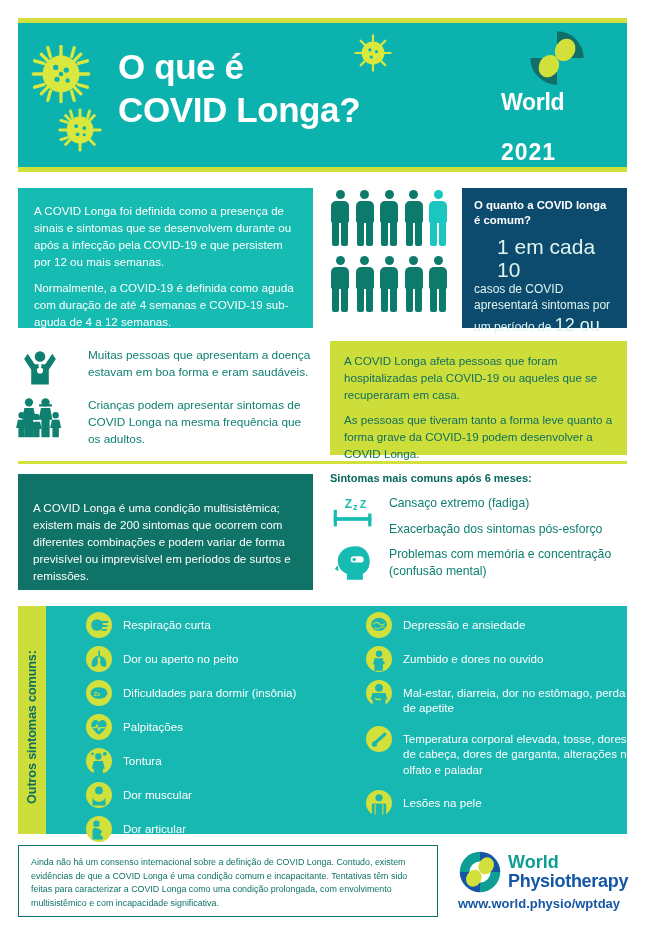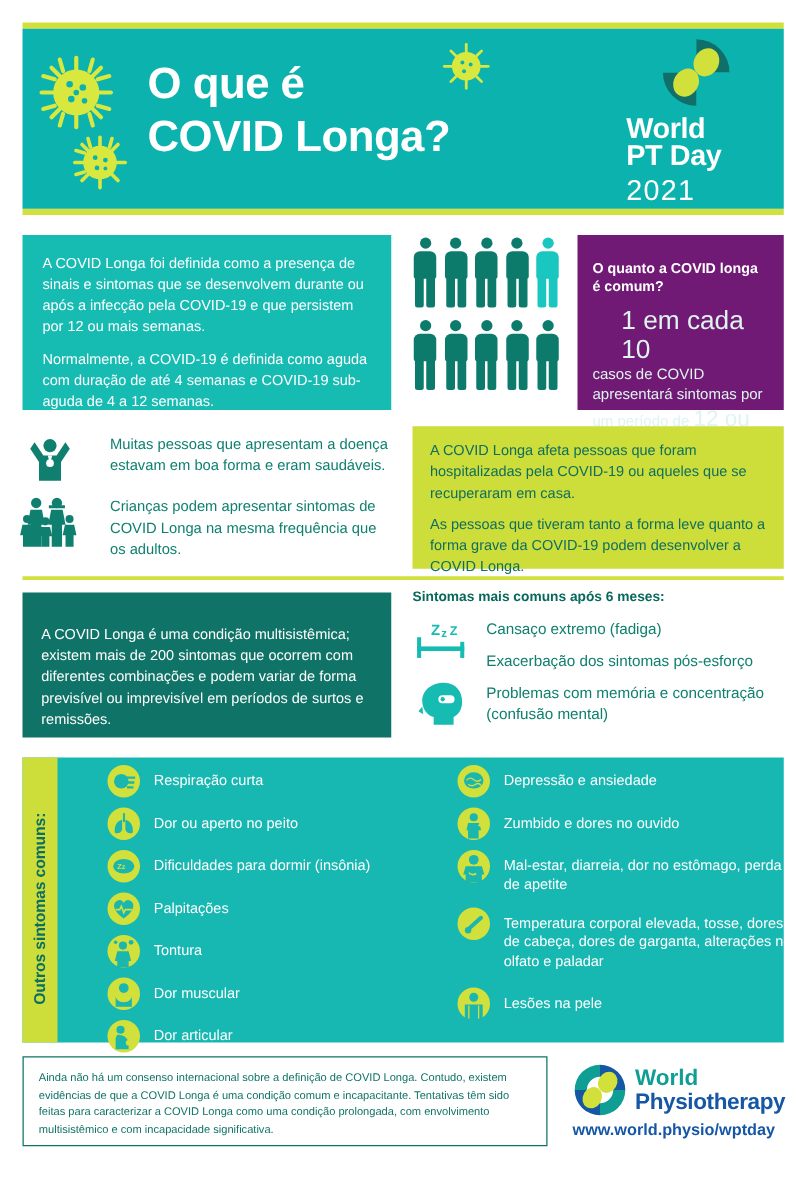--- a/index.html
+++ b/index.html
@@ -26,42 +26,42 @@
   }
   .hdr-title span { display:block; }
 
   .virus { position:absolute; }
   .wpt-logo { position:absolute; right:14px; top:6px; width:112px; height:132px; }
   .wpt-word { position:absolute; left:0; width:112px; color:#fff; font-weight:bold;
               font-size:23px; line-height:1.04; letter-spacing:-0.3px; }
   .wpt-w1 { top:62px; }
   .wpt-w2 { top:84px; }
   .wpt-year { position:absolute; left:0; top:110px; width:112px; color:#fff;
-              font-size:23px; font-weight:400; letter-spacing:1px; }
+              font-size:23px; font-weight:700; letter-spacing:1px; }
 
   
   .def-box {
     position:absolute; left:18px; top:188px; width:295px; height:140px;
     background:#16bbb2; color:#fff; padding:14px 16px 10px 16px;
     font-size:11.6px; line-height:1.47;
   }
   .def-box p + p { margin-top:9px; }
 
   .people { position:absolute; left:330px; top:190px; width:122px; height:132px; }
   .prow { display:flex; gap:4.5px; }
   .prow + .prow { margin-top:8px; }
   .person { width:20px; height:58px; position:relative; }
   .p-head { position:absolute; left:5.5px; top:0; width:9px; height:9px; border-radius:50%; }
   .p-body { position:absolute; left:1px; top:11px; width:18px; height:22px; border-radius:5px 5px 2px 2px; }
   .p-leg  { position:absolute; top:32px; width:7px; height:24px; border-radius:0 0 2px 2px; }
   .p-leg.l { left:2px; } .p-leg.r { right:2px; }
 
   .stat-box {
     position:absolute; left:462px; top:188px; width:165px; height:140px;
-    background:#701a75; color:#fff; padding:20px 12px;
+    background:#0c4a6e; color:#fff; padding:10px 12px;
   }
   .stat-q { font-size:11.4px; font-weight:bold; line-height:1.3; color:#fff; }
   .stat-big { font-size:21px; font-weight:300; color:#dff4ef; margin-top:7px; line-height:1.1;margin-left:23px; }
   .stat-sub { font-size:12px; font-weight:300; color:#dff4ef; line-height:1.36; }
   .stat-sub .big { font-size:18px; }
   .stat-last { font-size:18px; font-weight:300; color:#dff4ef; line-height:1.2; margin-top:2px;}
 
   
   .fact { position:absolute; display:flex; gap:24px; align-items:flex-start; }
   .fact-1 { left:16px; top:345px; width:300px; }
@@ -207,21 +207,20 @@
     <div class="wpt-logo">
       <svg width="62" height="58" viewBox="0 0 100 100" style="display:block;margin:0 auto;">
         <path d="M50 4 A46 46 0 0 1 96 50 L74 50 A24 24 0 0 0 50 26 Z" fill="#116f6a"></path>
         <path d="M96 50 A46 46 0 0 1 50 96 L50 74 A24 24 0 0 0 74 50 Z" fill="#0cb3ae"></path>
         <path d="M50 96 A46 46 0 0 1 4 50 L26 50 A24 24 0 0 0 50 74 Z" fill="#116f6a"></path>
         <path d="M4 50 A46 46 0 0 1 50 4 L50 26 A24 24 0 0 0 26 50 Z" fill="#0cb3ae"></path>
         <ellipse cx="64" cy="36" rx="17" ry="20" transform="rotate(30 64 36)" fill="#d2e03c"></ellipse>
         <ellipse cx="36" cy="64" rx="17" ry="20" transform="rotate(30 36 64)" fill="#d2e03c"></ellipse>
       </svg>
       <div class="wpt-word wpt-w1">World</div>
-      <div class="wpt-word wpt-w2">PT Day</div>
       <div class="wpt-year">2021</div>
     </div>
   </div>
 
   <div class="def-box">
     <p>A COVID Longa foi definida como a presença de sinais e sintomas que se desenvolvem durante ou após a infecção pela COVID-19 e que persistem por 12 ou mais semanas.</p>
     <p>Normalmente, a COVID-19 é definida como aguda com duração de até 4 semanas e COVID-19 sub-aguda de 4 a 12 semanas.</p>
   </div>
 
   <div class="people">

